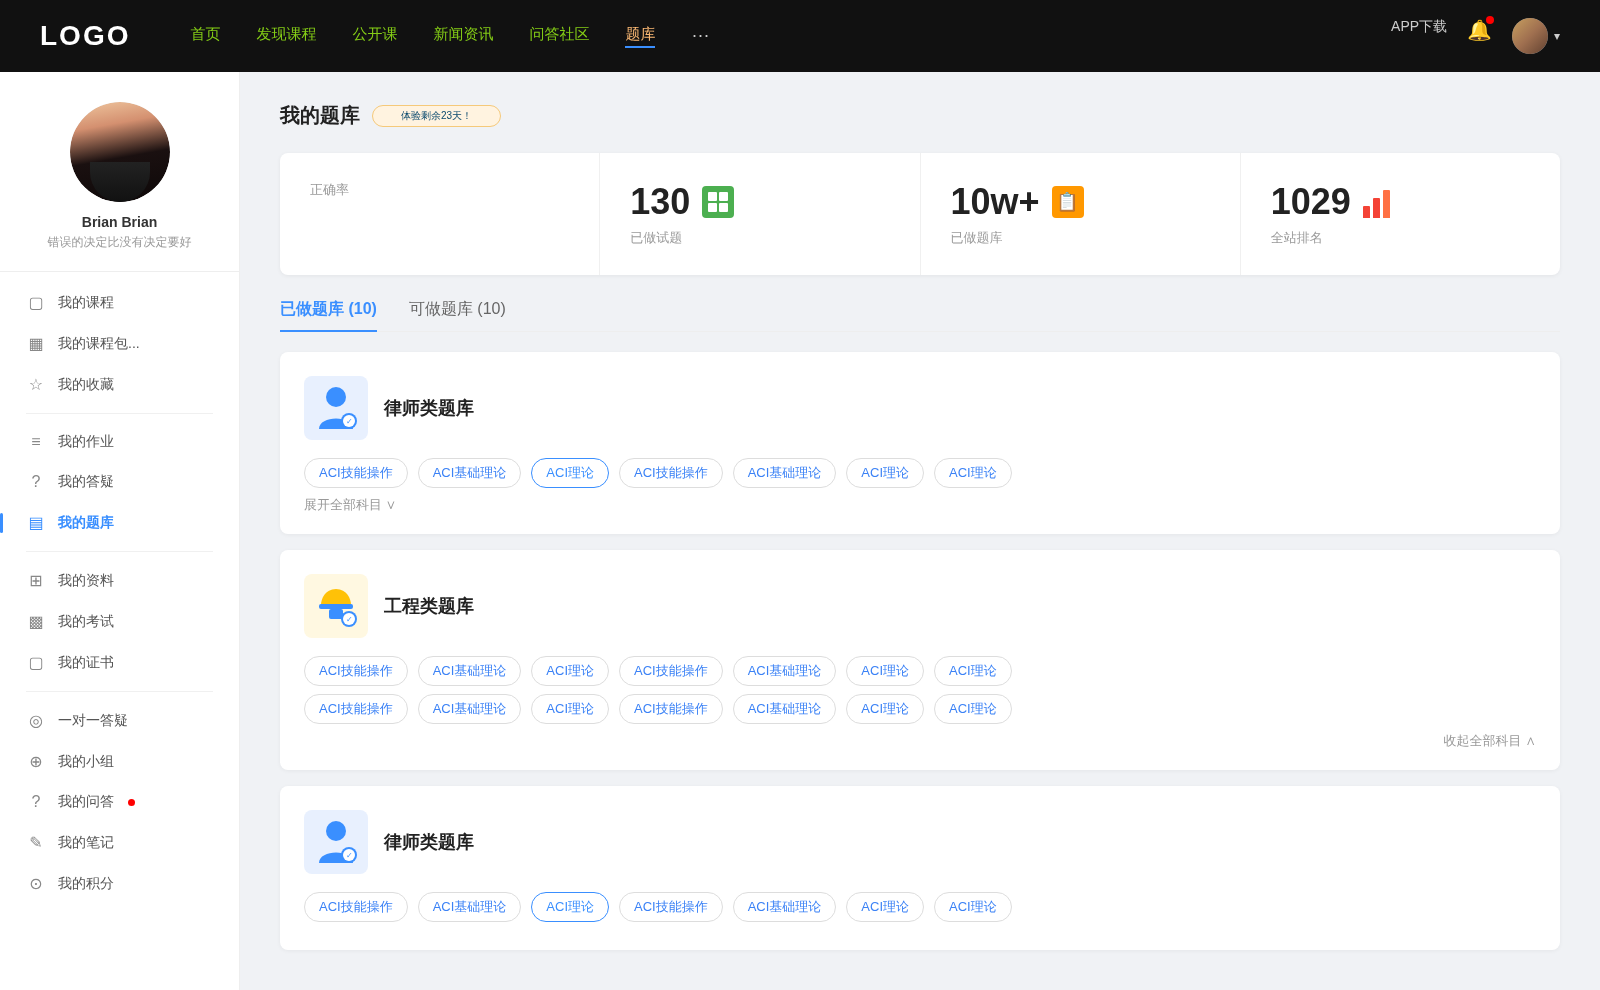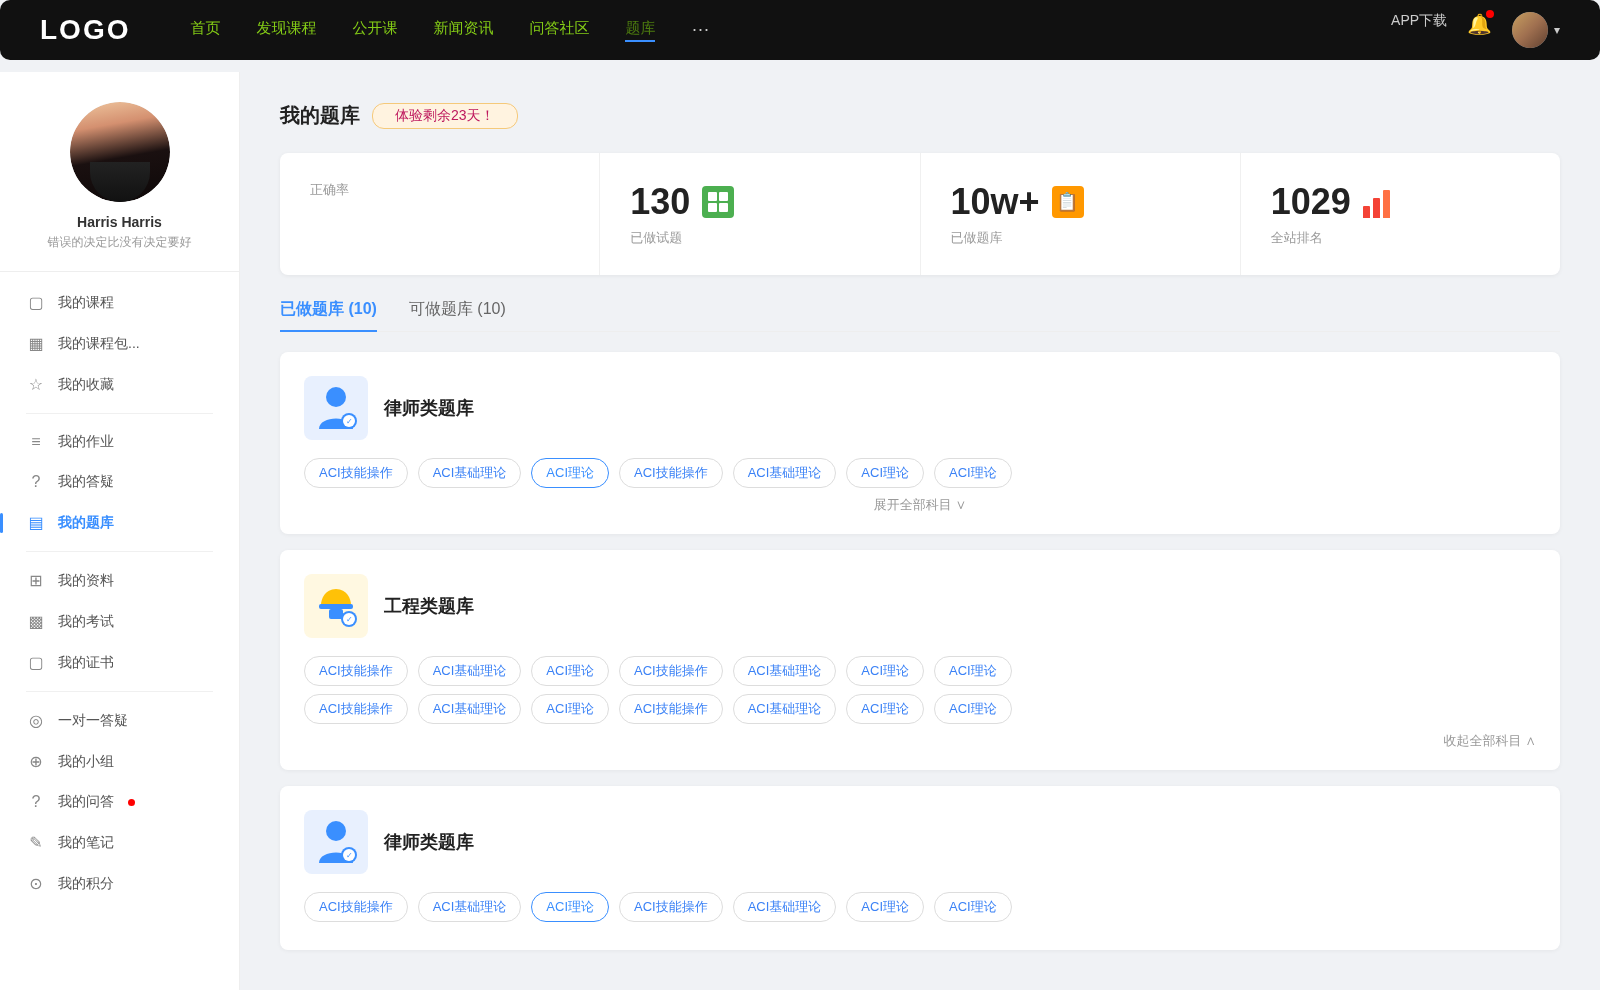--- a/index.html
+++ b/index.html
@@ -1,23 +1,23 @@
 <!DOCTYPE html>
 <html><head>
   <meta charset="utf-8">
   <style>
     * { box-sizing: border-box; margin: 0; padding: 0; }
     body { font-family: -apple-system, BlinkMacSystemFont, "PingFang SC", "Microsoft YaHei", sans-serif; background: #f0f2f5; min-height: 990px; }
 
     
-    .header { background: #111; height: 60px; display: flex; align-items: center; padding: 0 40px; position: fixed; top: 0; left: 0; right: 0; z-index: 100; border-radius: 10px; }
+    .header { background: #111; height: 72px; display: flex; align-items: center; padding: 0 40px; position: fixed; top: 0; left: 0; right: 0; z-index: 100; }
     .logo { color: #fff; font-size: 28px; font-weight: 900; letter-spacing: 2px; margin-right: 60px; }
     .nav { display: flex; gap: 36px; flex: 1; }
     .nav-item { color: #84cc16; font-size: 15px; cursor: pointer; }
-    .nav-item.active { color: #4d7c0f; border-bottom: 2px solid #3a8fff; padding-bottom: 2px; }
+    .nav-item.active { color: #fdba74; border-bottom: 2px solid #3a8fff; padding-bottom: 2px; }
     .nav-more { color: #ccc; font-size: 18px; cursor: pointer; }
     .header-right { display: flex; align-items: flex-start; gap: 20px; }
     .app-download { color: #ccc; font-size: 14px; cursor: pointer; }
     .bell-icon { color: #ccc; font-size: 20px; cursor: pointer; position: relative; }
     .bell-dot { width: 8px; height: 8px; background: red; border-radius: 50%; position: absolute; top: -2px; right: -2px; }
     .avatar-wrapper { display: flex; align-items: center; gap: 6px; cursor: pointer; }
     .avatar { width: 36px; height: 36px; border-radius: 50%; background: #888; overflow: hidden; }
     .chevron { color: #ccc; font-size: 12px; }
 
     
@@ -39,21 +39,21 @@
     .sidebar-label { font-size: 14px; color: #555; }
     .sidebar-divider { border: none; border-top: 1px solid #f0f0f0; margin: 8px 16px; }
     .red-dot { width: 7px; height: 7px; background: red; border-radius: 50%; display: inline-block; margin-left: 2px; }
 
     
     .content { margin-left: 240px; flex: 1; padding: 30px 40px; min-height: calc(100vh - 72px); }
 
     
     .page-header { display: flex; align-items: center; gap: 12px; margin-bottom: 24px; }
     .page-title { font-size: 20px; font-weight: 700; color: #222; }
-    .trial-badge { background: #fff3e0; color: #be185d; font-size: 14px; padding: 3px 22px; border-radius: 12px; border: 1px solid #f5c97a; }
+    .trial-badge { background: #fff3e0; color: #0c4a6e; font-size: 10px; padding: 3px 28px; border-radius: 12px; border: 1px solid #f5c97a; }
 
     
     .stats-row { display: flex; gap: 0; background: #fff; border-radius: 8px; margin-bottom: 24px; box-shadow: 0 1px 4px rgba(0,0,0,0.06); overflow: hidden; }
     .stat-item { flex: 1; padding: 28px 30px; border-right: 1px solid #f0f0f0; display: flex; flex-direction: column; gap: 6px; }
     .stat-item:last-child { border-right: none; }
     .stat-top { display: flex; align-items: center; gap: 12px; }
     .stat-value { font-size: 36px; font-weight: 700; color: #222; }
     .stat-label { font-size: 13px; color: #999; margin-top: 0; }
 
     
@@ -62,21 +62,21 @@
     .tab.active { color: #3a8fff; border-bottom: 2px solid #3a8fff; font-weight: 600; }
 
     
     .qbank-section { background: #fff; border-radius: 8px; margin-bottom: 16px; padding: 24px 24px 20px; box-shadow: 0 1px 4px rgba(0,0,0,0.05); }
     .qbank-header { display: flex; align-items: center; gap: 16px; margin-bottom: 18px; }
     .qbank-icon { width: 64px; height: 64px; border-radius: 8px; background: #e8f0fe; display: flex; align-items: center; justify-content: center; flex-shrink: 0; overflow: hidden; }
     .qbank-name { font-size: 18px; font-weight: 700; color: #222; }
     .tags-row { display: flex; flex-wrap: wrap; gap: 10px; margin-bottom: 8px; }
     .tag { font-size: 13px; color: #3b82f6; padding: 5px 14px; border: 1px solid #ddd; border-radius: 16px; cursor: pointer; background: #fff; }
     .tag.active-tag { color: #3a8fff; border-color: #3a8fff; background: #fff; }
-    .expand-link { text-align: center; font-size: 13px; color: #999; cursor: pointer; margin-top: 6px; }
+    .expand-link { text-align: left; font-size: 13px; color: #999; cursor: pointer; margin-top: 6px; }
     .collapse-link { text-align: right; font-size: 13px; color: #999; cursor: pointer; margin-top: 6px; }
 
     
     .circle-progress { width: 32px; height: 32px; }
 
     
     .table-icon { width: 32px; height: 32px; background: #4caf50; border-radius: 4px; display: flex; align-items: center; justify-content: center; }
     .table-icon-inner { width: 20px; height: 20px; display: grid; grid-template-columns: 1fr 1fr; gap: 2px; }
     .table-cell { background: #fff; border-radius: 1px; }
 
@@ -119,21 +119,21 @@
 <div class="main-layout">
 
   <aside class="sidebar">
     <div class="profile-section">
       <div class="profile-avatar">
 
         <div style="width:100%;height:100%;background:linear-gradient(170deg,#f0c8a0 0%,#d49070 25%,#1a1010 55%,#0d0808 100%);border-radius:50%;position:relative;">
           <div style="position:absolute;bottom:0;left:50%;transform:translateX(-50%);width:60%;height:40%;background:linear-gradient(180deg,#222 0%,#111 100%);border-radius:0 0 40px 40px;"></div>
         </div>
       </div>
-      <div class="profile-name">Harris Harris</div>
+      <div class="profile-name">Brian Brian</div>
       <div class="profile-motto">错误的决定比没有决定要好</div>
     </div>
     <div class="sidebar-menu">
 
       <div class="sidebar-item">
         <span class="sidebar-icon">▢</span>
         <span class="sidebar-label">我的课程</span>
       </div>
       <div class="sidebar-item">
         <span class="sidebar-icon">▦</span>

